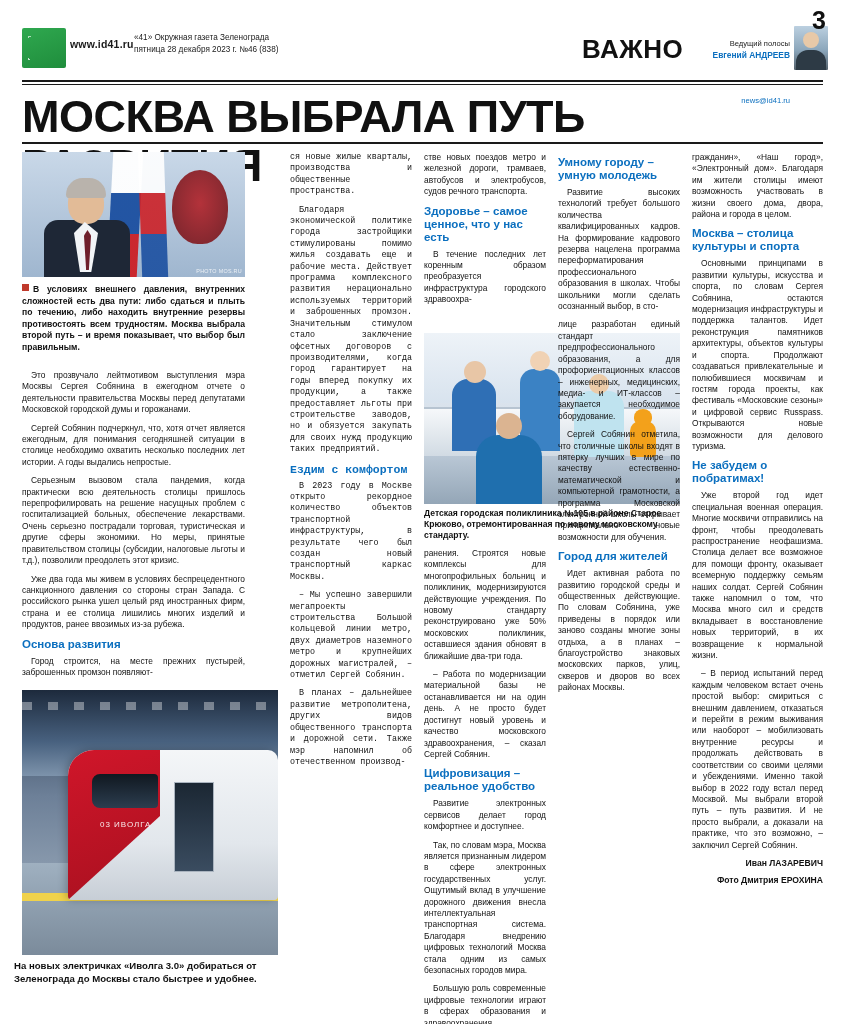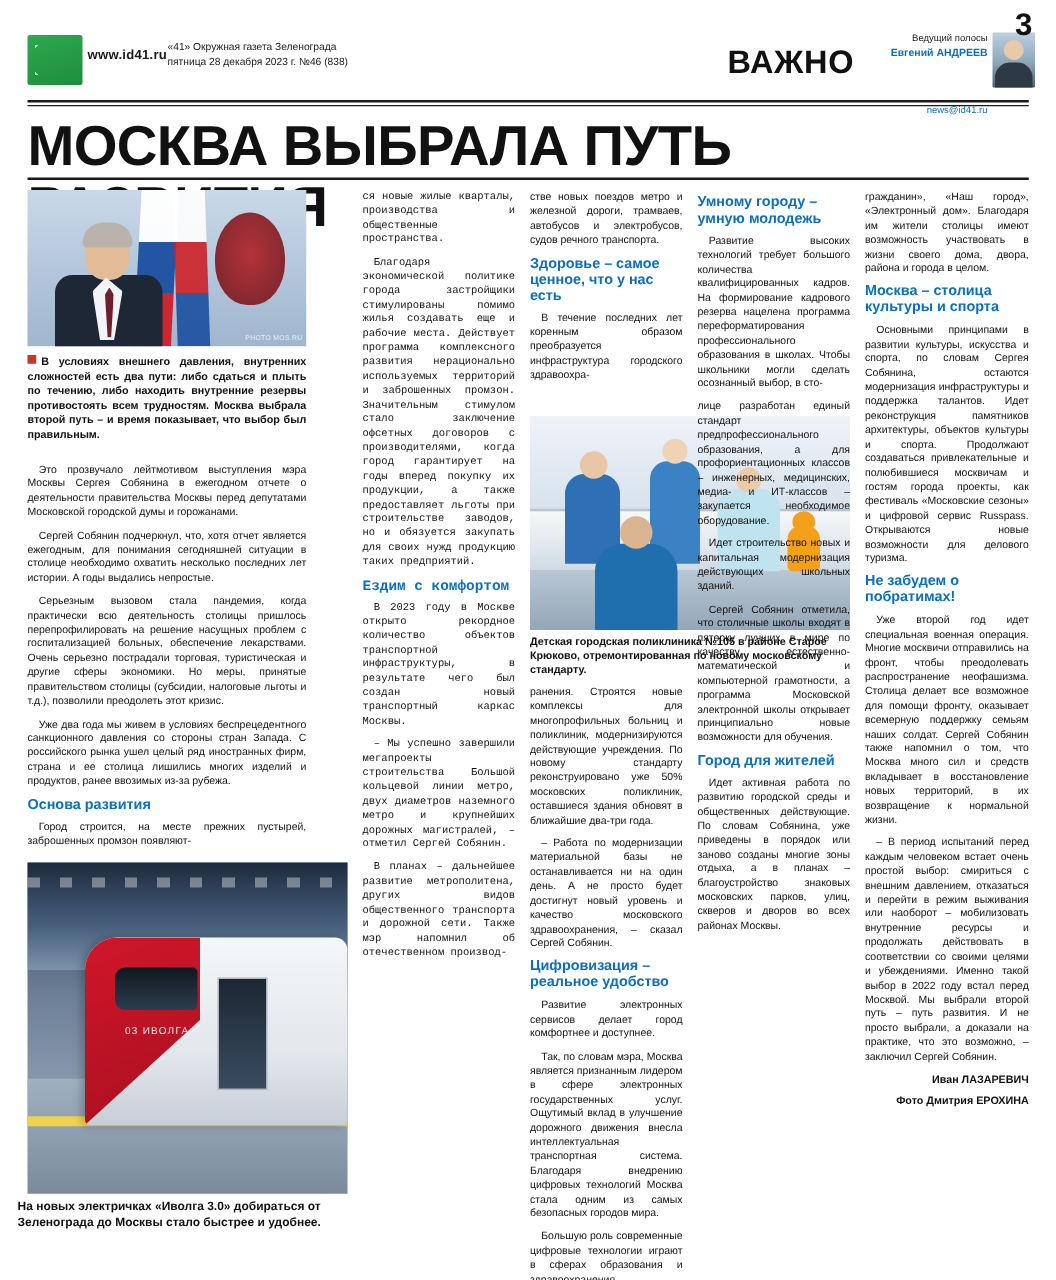--- a/index.html
+++ b/index.html
@@ -69,21 +69,21 @@
     left: 560px;
     top: 8px;
     font-size: 26px;
     font-weight: bold;
     letter-spacing: .5px;
     color: #111;
   }
   .editor-box {
     position: absolute;
     left: 664px;
-    top: 0px;
+    top: 13px;
     width: 104px;
     text-align: right;
     font-size: 7.6px;
     line-height: 10.5px;
     color: #222;
   }
   .editor-box .ed-name {
     font-weight: bold;
     color: #0b6fbf;
     font-size: 8.4px;
@@ -534,21 +534,20 @@
     <div class="subhead">Цифровизация – реальное удобство</div>
     <p>Развитие электронных сервисов делает город комфортнее и доступнее.</p>
     <p>Так, по словам мэра, Москва является признанным лидером в сфере электронных государственных услуг. Ощутимый вклад в улучшение дорожного движения внесла интеллектуальная транспортная система. Благодаря внедрению цифровых технологий Москва стала одним из самых безопасных городов мира.</p>
     <p>Большую роль современные цифровые технологии играют в сферах образования и здравоохранения.</p>
   </div>
 
   <div class="col" id="col4">
     <div class="subhead">Умному городу – умную молодежь</div>
     <p>Развитие высоких технологий требует большого количества квалифицированных кадров. На формирование кадрового резерва нацелена программа переформатирования профессионального образования в школах. Чтобы школьники могли сделать осознанный выбор, в сто-</p>
     <p class="noind">лице разработан единый стандарт предпрофессионального образования, а для профориентационных классов – инженерных, медицинских, медиа- и ИТ-классов – закупается необходимое оборудование.</p>
-    <p>Идет строительство новых и капитальная модернизация действующих школьных зданий.</p>
     <p>Сергей Собянин отметила, что столичные школы входят в пятерку лучших в мире по качеству естественно-математической и компьютерной грамотности, а программа Московской электронной школы открывает принципиально новые возможности для обучения.</p>
     <div class="subhead">Город для жителей</div>
     <p>Идет активная работа по развитию городской среды и общественных действующие. По словам Собянина, уже приведены в порядок или заново созданы многие зоны отдыха, а в планах – благоустройство знаковых московских парков, улиц, скверов и дворов во всех районах Москвы.</p>
   </div>
 
   <div class="col" id="col5">
     <p class="noind">гражданин», «Наш город», «Электронный дом». Благодаря им жители столицы имеют возможность участвовать в жизни своего дома, двора, района и города в целом.</p>
     <div class="subhead">Москва – столица культуры и спорта</div>
     <p>Основными принципами в развитии культуры, искусства и спорта, по словам Сергея Собянина, остаются модернизация инфраструктуры и поддержка талантов. Идет реконструкция памятников архитектуры, объектов культуры и спорта. Продолжают создаваться привлекательные и полюбившиеся москвичам и гостям города проекты, как фестиваль «Московские сезоны» и цифровой сервис Russpass. Открываются новые возможности для делового туризма.</p>
     <div class="subhead">Не забудем о побратимах!</div>

